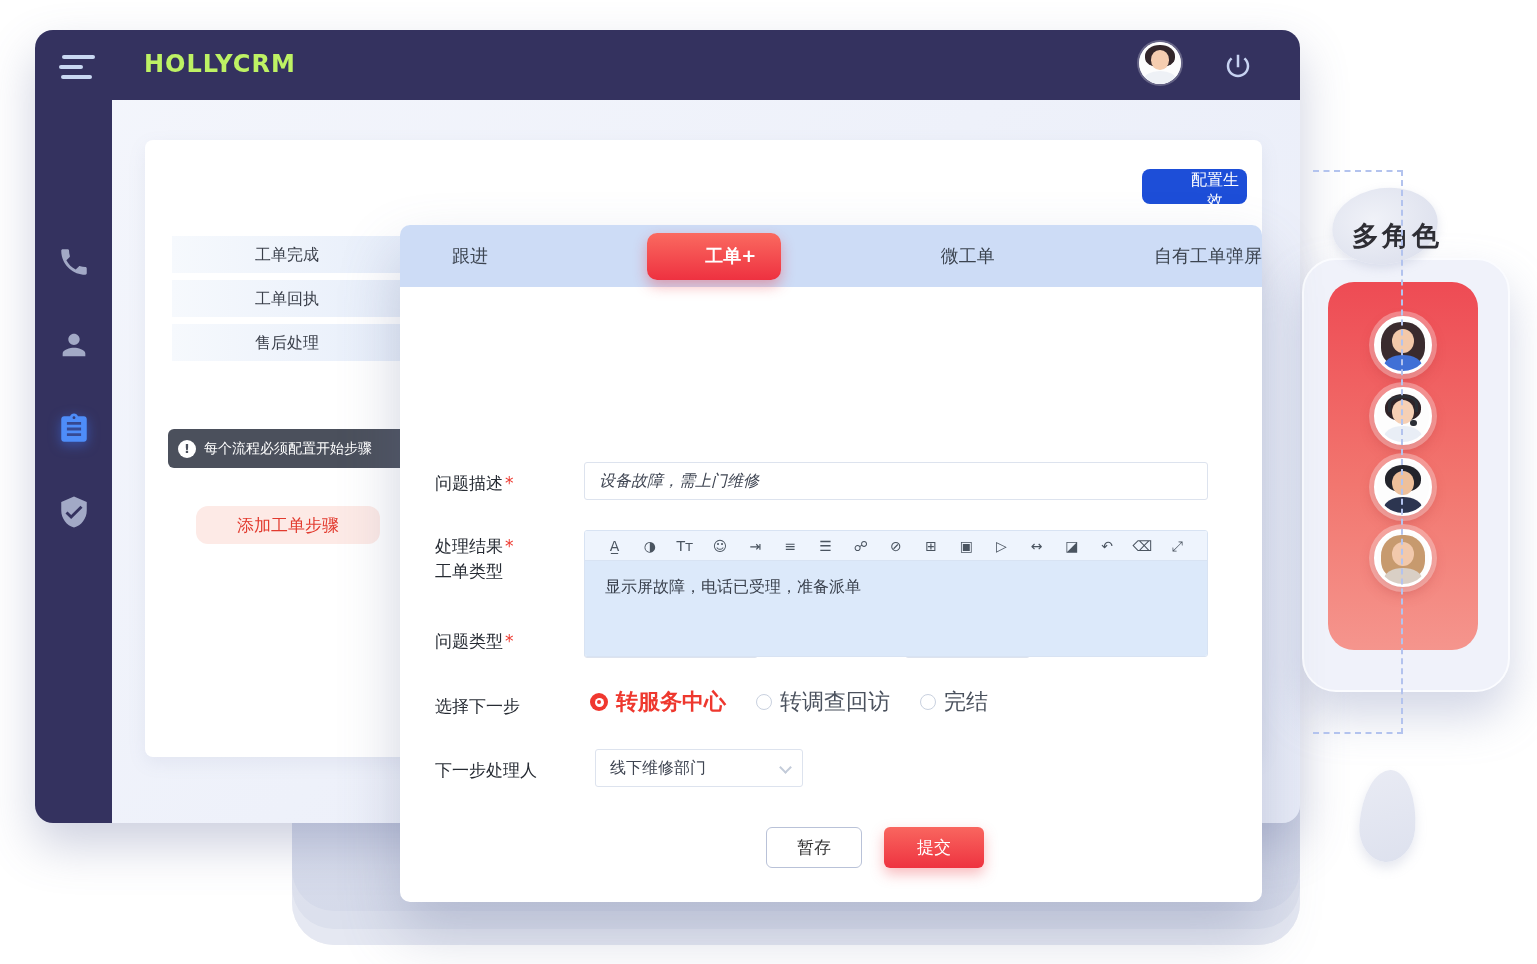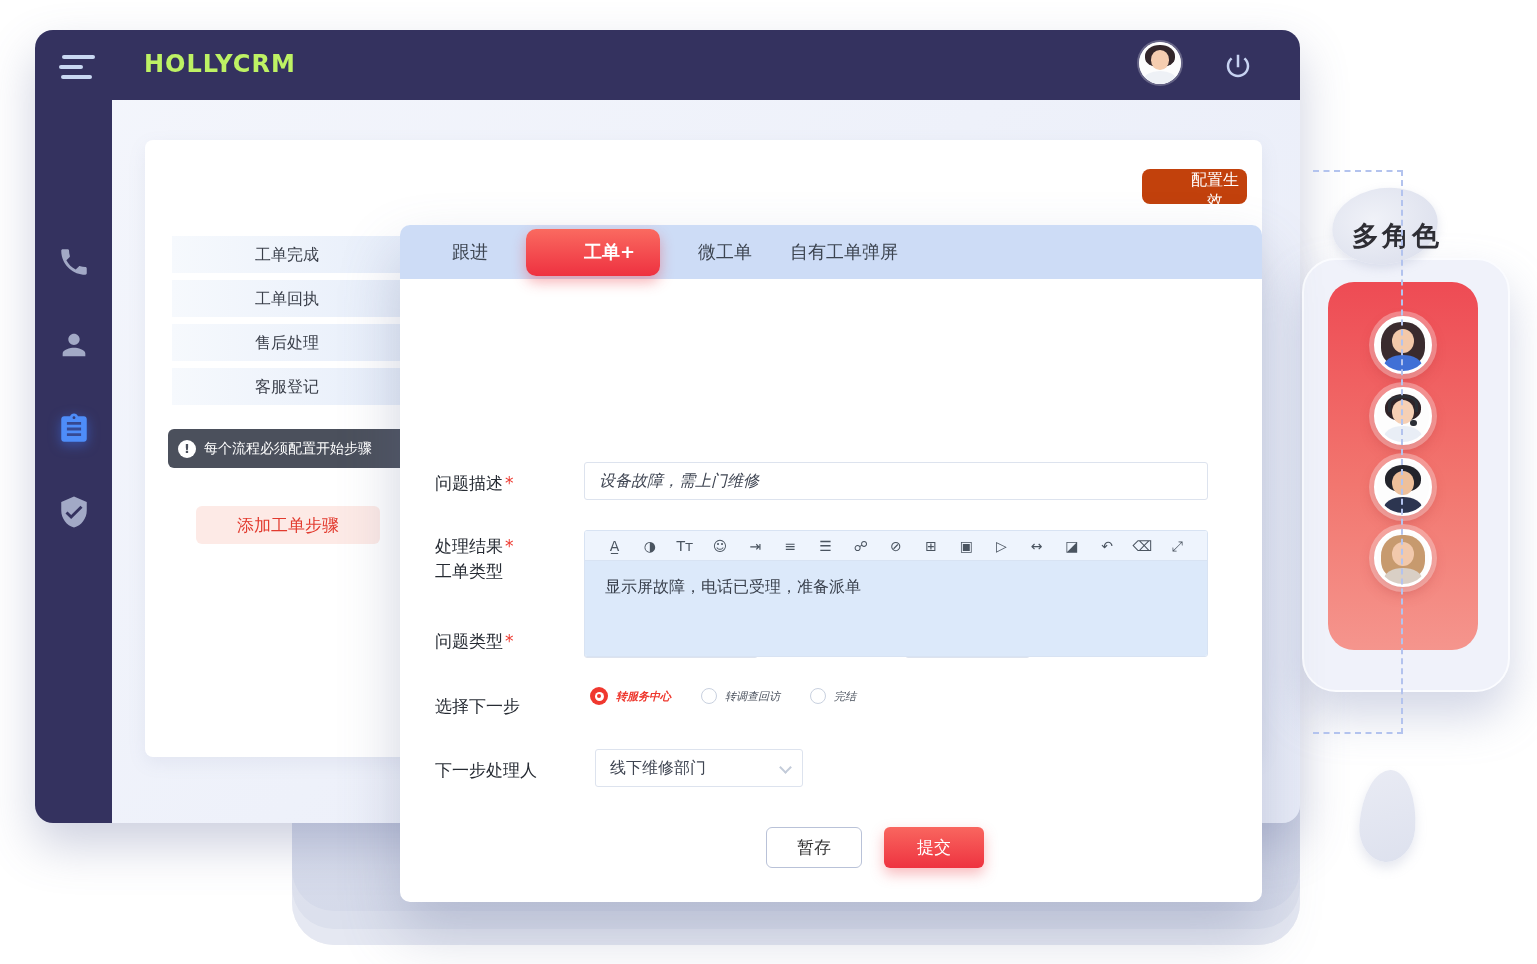--- a/index.html
+++ b/index.html
@@ -31,41 +31,41 @@
   .side-icon svg{width:100%;height:100%;}
   .side-icon.active{color:#4e8df9;filter:drop-shadow(0 3px 6px rgba(60,120,250,.55));}
 
   
   .content-card{position:absolute;left:110px;top:110px;width:1117px;height:617px;background:#ffffff;border-radius:8px;
     box-shadow:0 6px 18px rgba(120,130,170,.10);}
   .page-tabs{position:absolute;left:27px;top:24px;display:flex;gap:46px;}
   .page-tab{position:relative;font-size:17px;color:#2a2f38;font-weight:600;padding-bottom:14px;cursor:pointer;white-space:nowrap;}
   .page-tab.active{color:#e5392f;}
   .page-tab.active::after{content:"";position:absolute;left:0;right:0;bottom:0;height:3px;border-radius:2px;background:#e5392f;}
-  .apply-btn{position:absolute;left:997px;top:29px;width:105px;height:35px;background:#c2410c;border:none;border-radius:8px;
+  .apply-btn{position:absolute;left:997px;top:29px;width:105px;height:35px;background:#1d4ed8;border:none;border-radius:8px;
     color:#fff;font-size:16px;cursor:pointer;padding-left:47px;}
 
   .step-list{position:absolute;left:27px;top:96px;width:230px;}
   .step-row{width:230px;height:37px;margin-bottom:7px;line-height:37px;text-align:center;font-size:16px;color:#3a3f4a;
     background:linear-gradient(90deg,#f6f9fd 0%,#e7eefa 100%);cursor:pointer;}
 
   .flow-tooltip{position:absolute;left:23px;top:289px;width:240px;height:39px;background:#4b505c;border-radius:6px;
     display:flex;align-items:center;padding:0 10px;z-index:2;}
   .tip-icon{width:18px;height:18px;border-radius:50%;background:#ffffff;color:#4b505c;font-weight:bold;font-size:13px;
     line-height:18px;text-align:center;flex:0 0 18px;}
   .tip-text{margin-left:8px;color:#ffffff;font-size:14px;white-space:nowrap;overflow:hidden;}
 
-  .add-step-btn{position:absolute;left:51px;top:366px;width:184px;height:38px;background:#fdeae6;border:none;border-radius:6px;
+  .add-step-btn{position:absolute;left:51px;top:366px;width:184px;height:38px;background:#fdeae6;border:none;border-radius:12px;
     color:#e23a2e;font-size:17px;cursor:pointer;}
 
   
   .modal{position:absolute;left:400px;top:225px;width:862px;height:677px;z-index:30;background:#fff;border-radius:10px;
     box-shadow:0 30px 60px rgba(100,110,150,.30);}
-  .modal-strip{position:absolute;left:0;top:0;width:100%;height:54px;background:#cddcf6;border-radius:10px 10px 0 0;
-    display:flex;align-items:center;padding-left:52px;gap:38px;}
+  .modal-strip{position:absolute;left:0;top:0;width:100%;height:62px;background:#cddcf6;border-radius:10px 10px 0 0;
+    display:flex;align-items:center;padding-left:52px;gap:38px;justify-content:space-between;}
   .modal-tab{font-size:18px;color:#3c4450;cursor:pointer;white-space:nowrap;}
   .modal-tab.active{width:134px;height:47px;border-radius:10px;display:flex;align-items:center;justify-content:center;
     background:linear-gradient(180deg,#fa6a60 0%,#ee3140 100%);color:#fff;font-weight:bold;
     box-shadow:0 6px 14px rgba(238,60,70,.40);padding-left:33px;}
 
   .f-label{position:absolute;font-size:17px;color:#262b33;white-space:nowrap;}
   .req{color:#ee3a30;margin-left:2px;}
   .select-box,.text-input{position:absolute;height:38px;border:1px solid #dde3ee;border-radius:3px;background:#fff;
     display:flex;align-items:center;padding:0 14px;font-size:16px;color:#3f4552;cursor:pointer;}
   .select-box .chev{position:absolute;right:12px;top:13px;width:9px;height:9px;border-right:2px solid #c3cbd9;
@@ -78,21 +78,21 @@
   .tb-icon{flex:1;text-align:center;font-size:14px;color:#4a5460;cursor:pointer;line-height:30px;}
   .editor-body{height:95px;background:#dce9fa;padding:16px 20px;font-size:16px;color:#39404c;}
 
   .radio-row{position:absolute;left:190px;top:462px;display:flex;align-items:center;gap:30px;}
   .radio-opt{display:flex;align-items:center;gap:8px;cursor:pointer;}
   .radio-outer{position:relative;width:18px;height:18px;border-radius:50%;}
   .radio-opt.sel .radio-outer{background:#f0382f;}
   .radio-opt.sel .radio-mid{position:absolute;left:4.5px;top:4.5px;width:9px;height:9px;border-radius:50%;background:#fff;}
   .radio-opt.sel .radio-dot{position:absolute;left:7px;top:7px;width:4px;height:4px;border-radius:50%;background:#f0382f;}
   .radio-opt:not(.sel) .radio-outer{width:16px;height:16px;border:1.5px solid #c9d1df;background:#fff;}
-  .radio-label{font-size:11px;color:#4b525e;font-style:italic;}
+  .radio-label{font-size:22px;color:#4b525e;}
   .radio-opt.sel .radio-label{color:#ee382e;font-weight:600;}
 
   .modal-actions{position:absolute;left:0;top:602px;width:100%;height:41px;}
   .btn-save{position:absolute;left:366px;width:96px;height:41px;background:#fff;border:1px solid #b9c2d8;border-radius:6px;
     font-size:17px;color:#333;cursor:pointer;}
   .btn-submit{position:absolute;left:484px;width:100px;height:41px;border:none;border-radius:6px;
     background:linear-gradient(180deg,#f9665f 0%,#ee3340 100%);font-size:17px;color:#fff;cursor:pointer;
     box-shadow:0 6px 14px rgba(238,60,70,.35);}
 
   
@@ -163,21 +163,20 @@
           </svg></div>
       </div>
 
     <div class="content-card">
       <button class="apply-btn">配置生效</button>
 
       <div class="step-list" id="step-list">
           <div class="step-row">工单完成</div>
           <div class="step-row">工单回执</div>
           <div class="step-row">售后处理</div>
-          <div class="step-row">客服登记</div>
         </div>
 
       <div class="flow-tooltip">
         <span class="tip-icon">!</span>
         <span class="tip-text">每个流程必须配置开始步骤</span>
       </div>
 
       <button class="add-step-btn">添加工单步骤</button>
     </div>
   </div>

